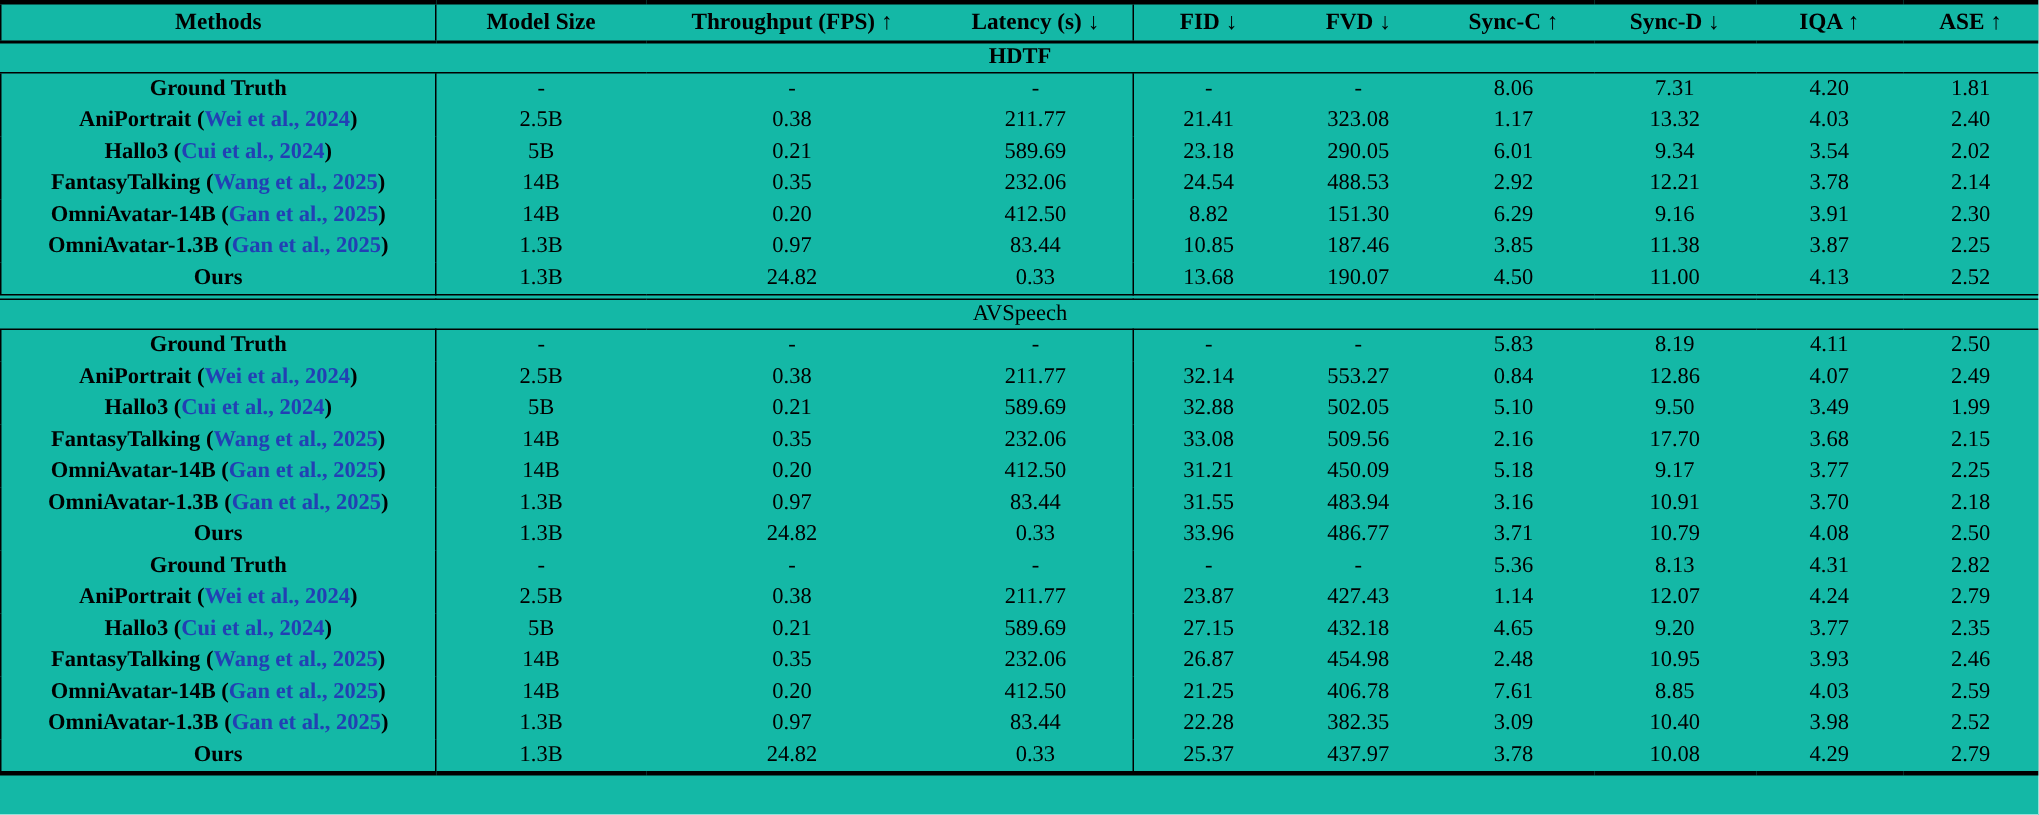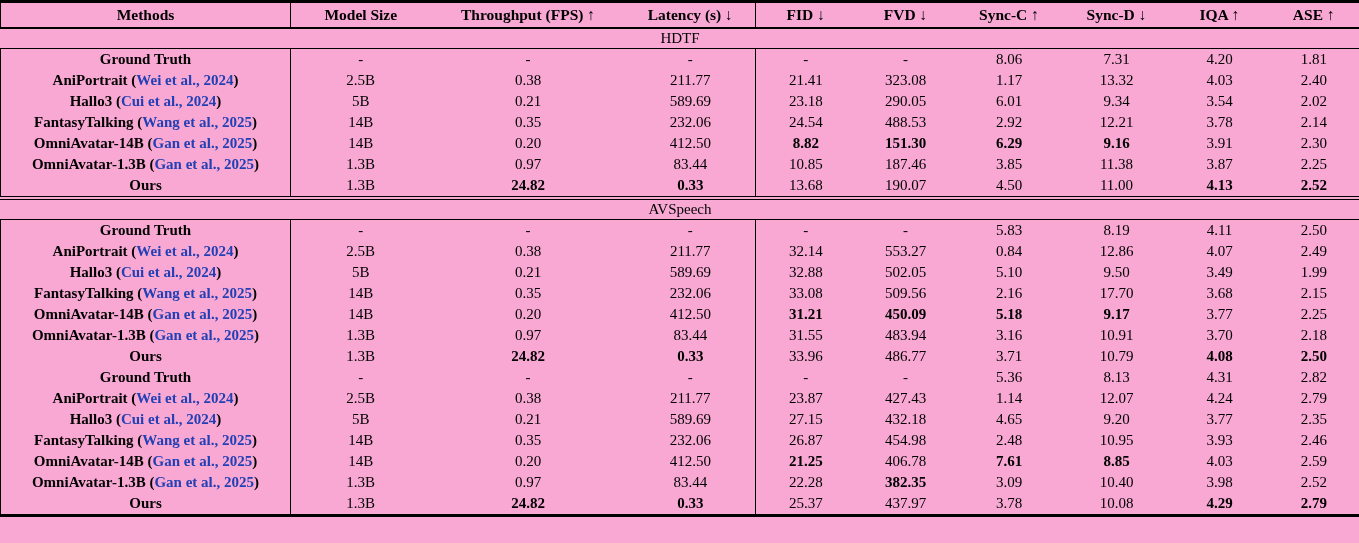--- a/index.html
+++ b/index.html
@@ -3,21 +3,21 @@
 <meta charset="utf-8">
 <style>
   html, body {
     margin: 0;
     padding: 0;
     background: #ffffff;
   }
   .page {
     width: 1359px;
     height: 543px;
-    background: #f9a8d4;
+    background: #14b8a6;
     font-family: "Liberation Serif", "DejaVu Serif", serif;
     color: #000000;
     overflow: hidden;
   }
   table.results {
     border-collapse: collapse;
     width: 1359px;
     table-layout: fixed;
   }
   table.results th, table.results td {
@@ -40,30 +40,30 @@
   
   .v-left   { border-left: 1.5px solid #000; font-weight: bold; }
   .v-right  { border-right: 1.5px solid #000; }
   
   tr.section-row td {
     height: 19px;
     font-size: 15px;
     line-height: 19px;
     border-bottom: 1.5px solid #000;
   }
-  tr.section-row.first td { border-top: none; }
+  tr.section-row.first td { border-top: none; font-weight: bold; }
   tr.section-row.later td { border-top: 4px double #000; }
   
   tr.data-row td {
     height: 21px;
     font-size: 15px;
     line-height: 21px;
   }
   tr.last-section-last td { border-bottom: 3px solid #000 !important; }
-  .bold { font-weight: bold; }
+  .bold { font-weight: normal; }
   .cite {
     color: var(--cite-color, #2240b4);
     text-decoration: none;
     cursor: pointer;
   }
 </style>
 </head>
 <body>
 
 <div class="page">

